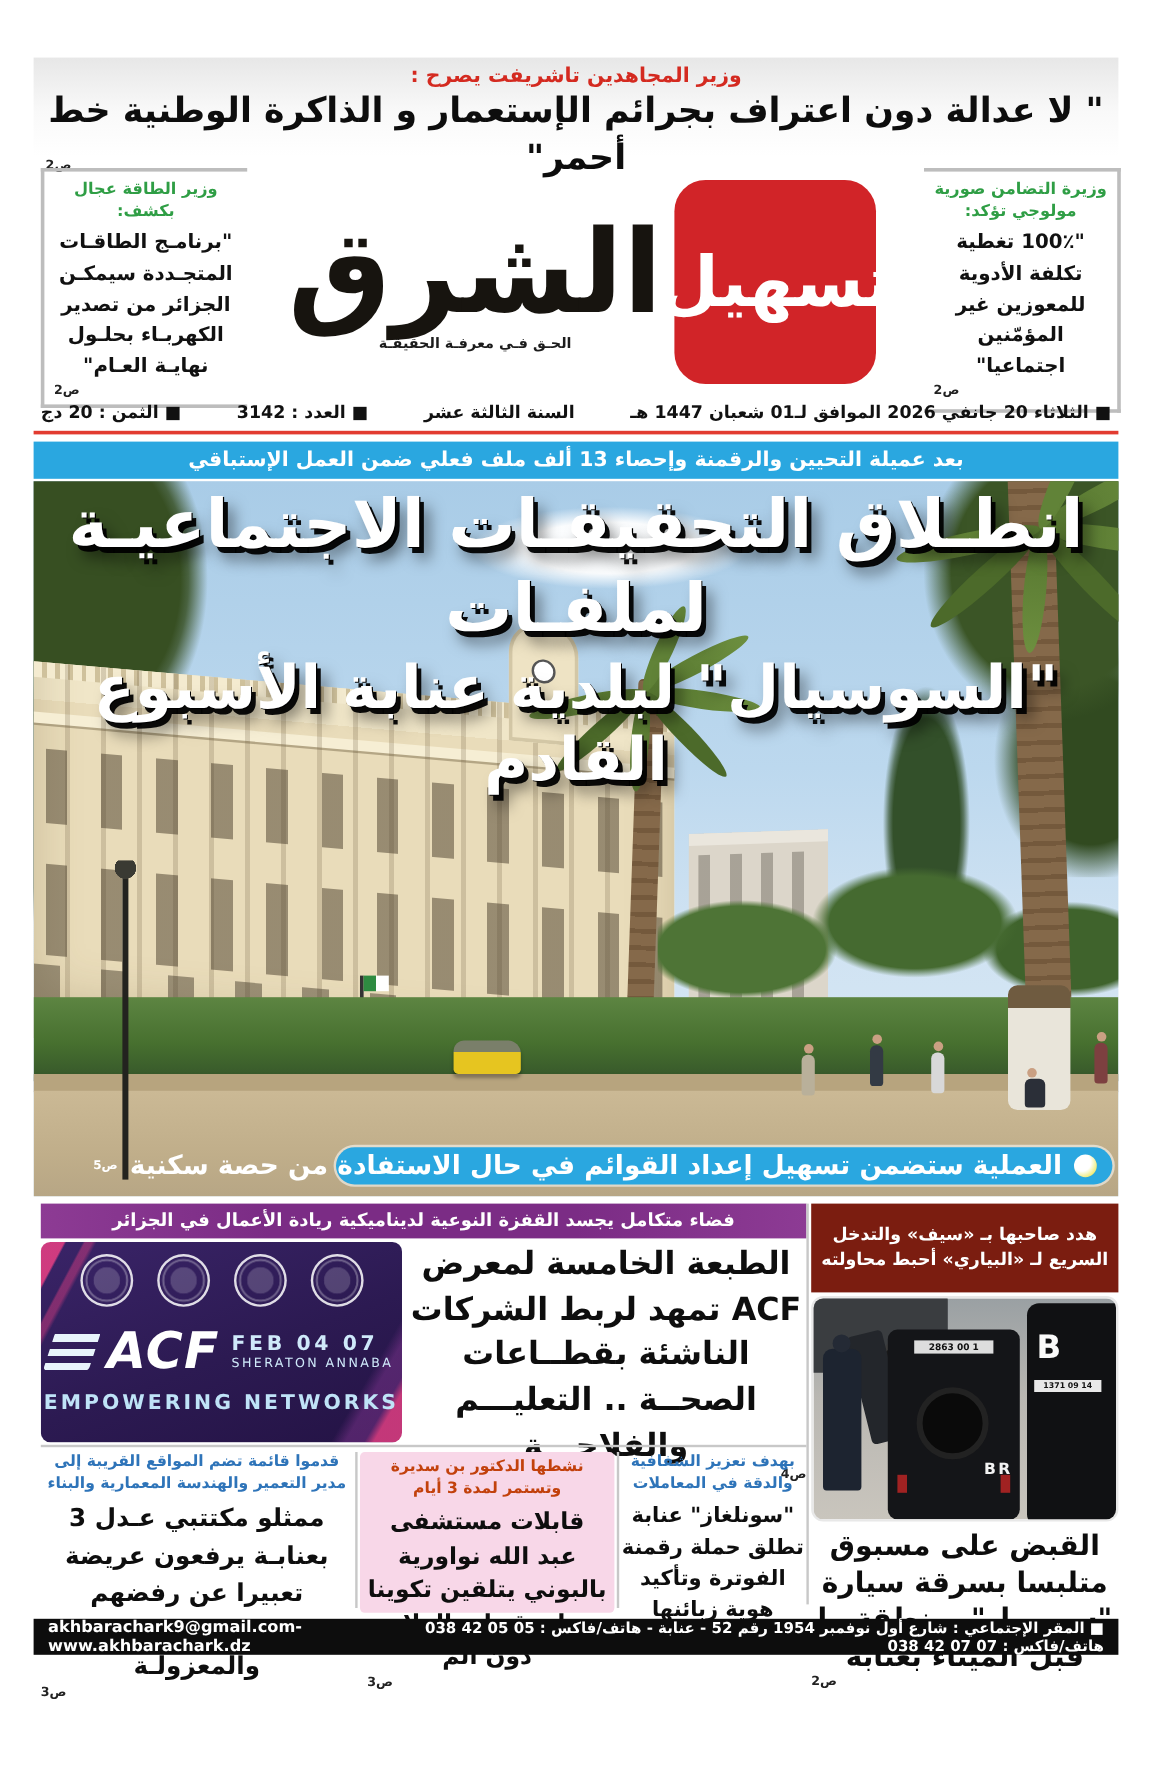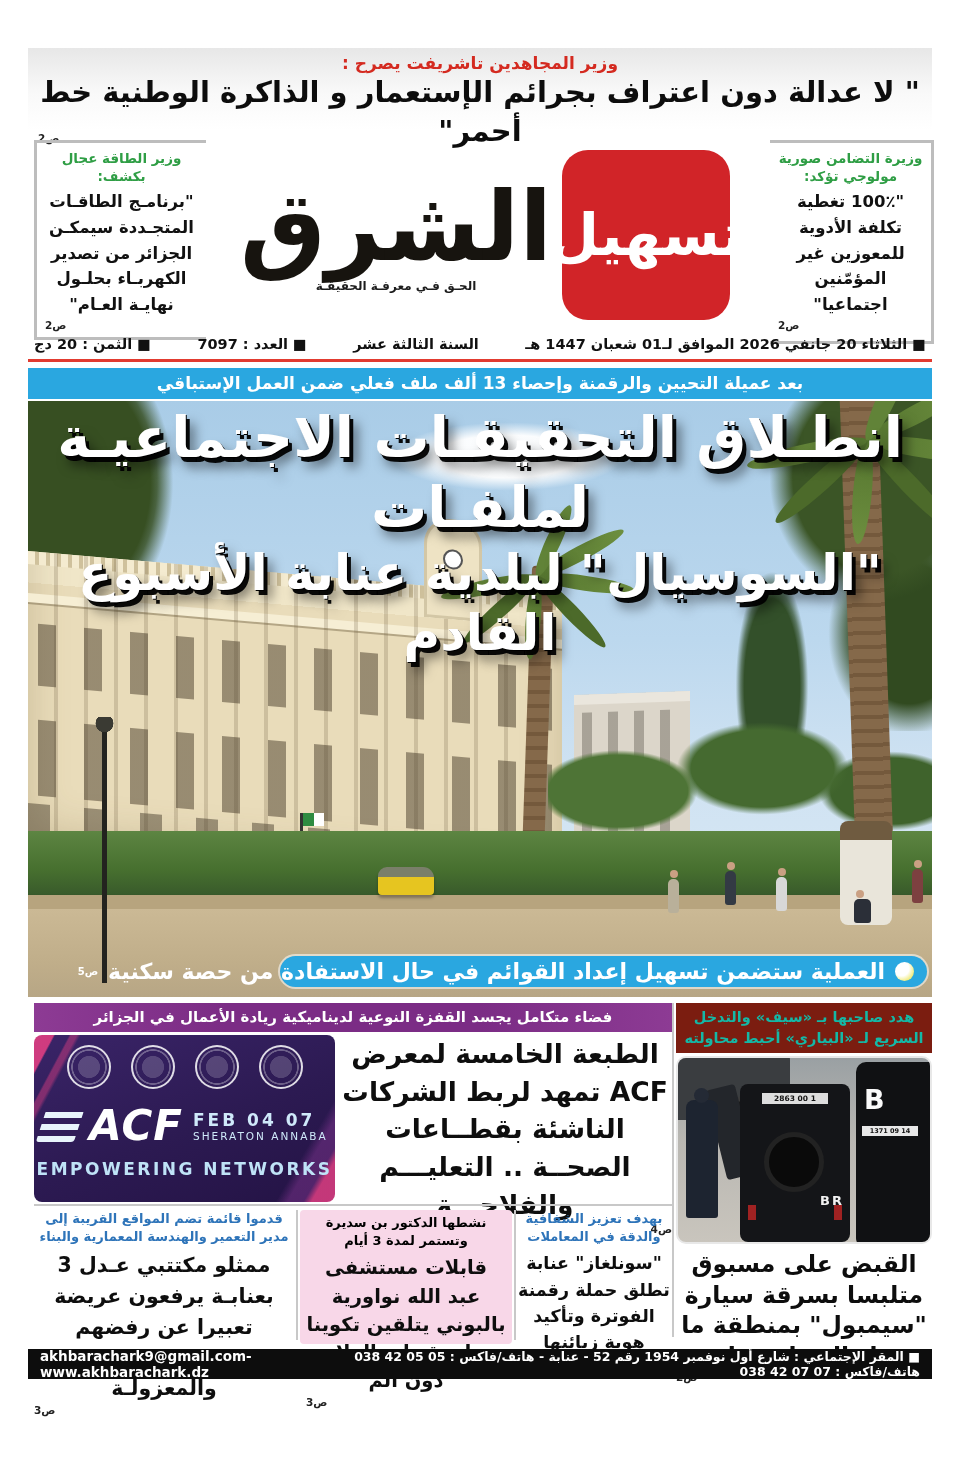--- a/index.html
+++ b/index.html
@@ -165,22 +165,22 @@
   .acf-venue { font-size:10.5px; letter-spacing:2px; }
   .acf-slogan { margin-top:12px; text-align:center; color:#bfe3f7; font-weight:bold;
     font-size:17px; letter-spacing:2.5px; direction:ltr; }
   .acf-headline-box { position:absolute; left:338px; top:1023px; width:334px; height:167px;
     text-align:center; direction:rtl; }
   .acf-headline { color:#0e0e0e; font-weight:bold; font-size:26.5px; line-height:1.42; }
   .acf-ref { display:block; text-align:right; margin-top:0; }
 
   
   .crime-col { position:absolute; left:676px; top:991px; width:256px; direction:rtl; }
-  .crime-kicker { background:#7b1d10; color:#14b8a6; font-weight:bold; font-size:14.5px;
-    line-height:1.45; text-align:center; padding:4px 6px; min-height:49px; }
+  .crime-kicker { background:#7b1d10; color:#ffffff; font-weight:bold; font-size:14.5px;
+    line-height:1.45; text-align:center; padding:16px 6px; min-height:49px; }
   .crime-photo { position:relative; margin-top:3px; height:188px; border-radius:10px; overflow:hidden;
     background:linear-gradient(180deg,#9aa0a3 0%, #b9b7b2 45%, #c9c5bd 100%); border:2px solid #e8e8e8; }
   .suv { position:absolute; left:-10px; top:-8px; width:122px; height:70px; background:#3a3d40; border-radius:10px; }
   .suv::after { content:""; position:absolute; left:62px; bottom:-12px; width:30px; height:30px;
     border-radius:50%; background:#1b1b1b; border:4px solid #3b3b3b; }
   .door { position:absolute; left:38px; top:28px; width:30px; height:92px; background:#23262b;
     border-radius:4px; transform:rotate(-14deg); }
   .officer { position:absolute; left:8px; top:42px; width:32px; height:118px; background:#1d2430; border-radius:8px 8px 3px 3px; }
   .officer::before { content:""; position:absolute; top:-12px; left:8px; width:15px; height:15px;
     border-radius:50%; background:#242a35; }
@@ -201,21 +201,21 @@
     text-align:center; margin-top:5px; }
   .crime-ref { display:block; text-align:left; }
 
   
   .bstory { position:absolute; top:1198px; direction:rtl; text-align:center; }
   .b1 { left:34px; width:260px; }
   .b2 { left:300px; width:212px; height:134px; background:#f8d7e8; border-radius:4px; padding:4px 6px; }
   .b3 { left:518px; width:152px; }
   .b-kicker { font-weight:bold; font-size:13px; line-height:1.4; }
   .b-kicker.blue { color:#2e74b9; }
-  .b-kicker.magenta { color:#000000; }
+  .b-kicker.magenta { color:#c2410c; }
   .b-headline { color:#0e0e0e; font-weight:bold; margin-top:4px; }
   .b1 .b-headline { font-size:20.5px; line-height:1.5; }
   .b2 .b-headline { font-size:19.5px; line-height:1.45; }
   .b3 .b-headline { font-size:17.5px; line-height:1.5; }
   .b-ref { display:block; text-align:left; }
 
   .vline { position:absolute; background:#c8c8c8; }
   .vl1 { left:672px; top:991px; width:2px; height:334px; }
   .vl2 { left:296px; top:1198px; width:2px; height:130px; }
   .vl3 { left:514px; top:1198px; width:2px; height:130px; }
@@ -256,21 +256,21 @@
 
   <section class="mast-box mast-right">
     <div class="box-kicker">وزيرة التضامن صورية مولوجي تؤكد:</div>
     <div class="box-headline">"100٪ تغطية تكلفة الأدوية للمعوزين غير المؤمّنين اجتماعيا"</div>
     <span class="pref box-ref">ص2</span>
   </section>
 
   <div class="date-bar">
     <span>■ الثلاثاء 20 جانفي 2026  الموافق  لـ01 شعبان 1447 هـ</span>
     <span>السنة الثالثة عشر</span>
-    <span>■ العدد : 7097</span>
+    <span>■ العدد : 3142</span>
     <span>■ الثمن : 20 دج</span>
   </div>
 
   <div class="lead-kicker">بعد عميلة التحيين والرقمنة وإحصاء 13 ألف ملف فعلي ضمن العمل الإستباقي</div>
 
   <div class="photo">
     <div class="cloud"></div>
     <div class="fol-left"></div>
     <div class="fol-right"></div>
     <div class="conifer"></div>

